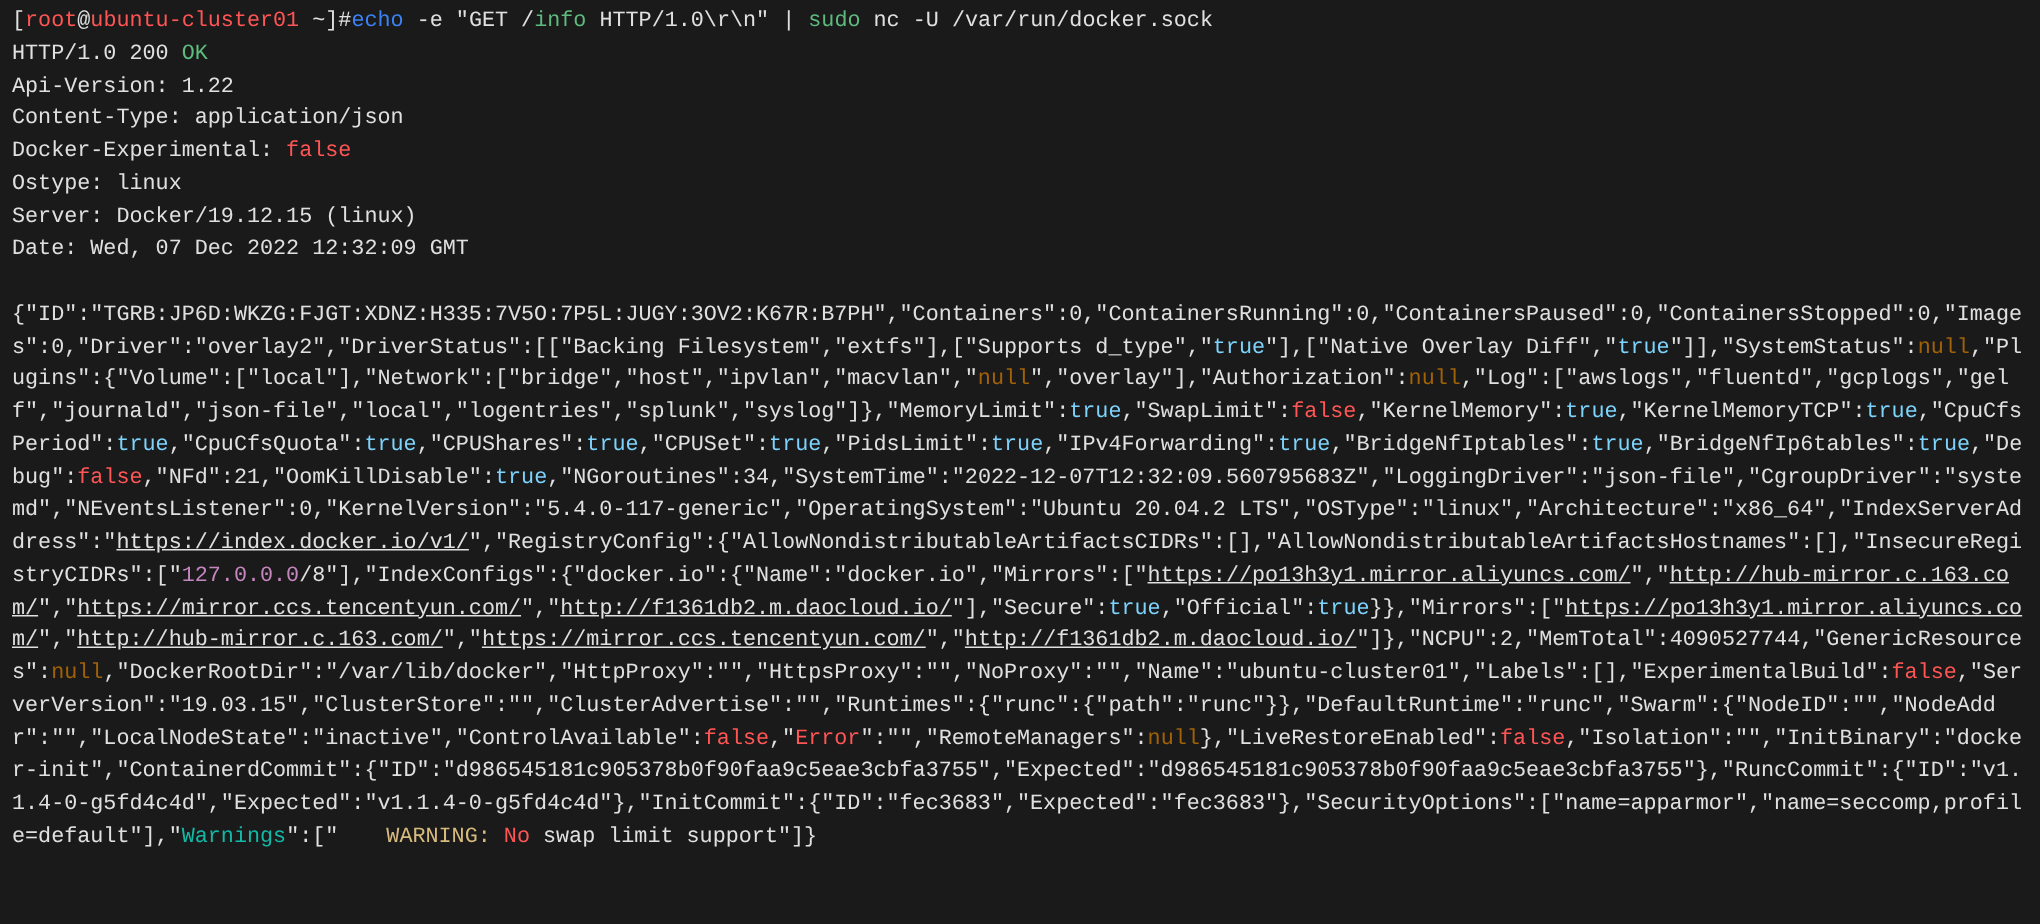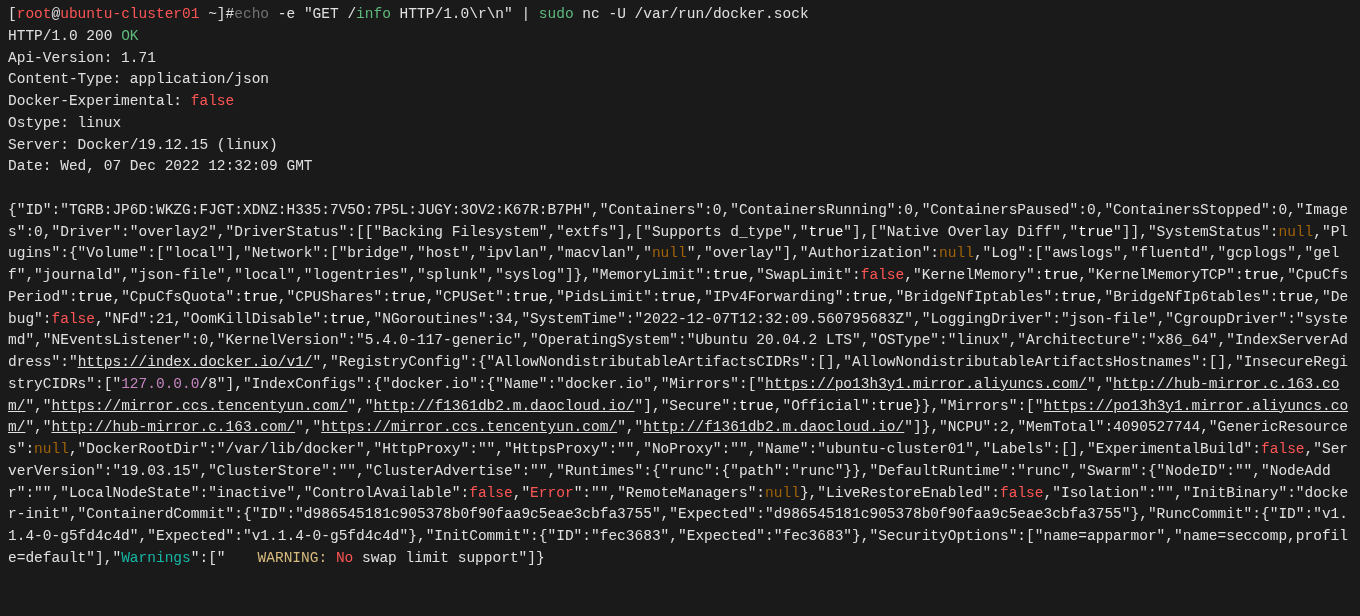--- a/index.html
+++ b/index.html
@@ -16,37 +16,37 @@
   }
   .prompt-open, .prompt-close { color: #e0e0e0; }
   .prompt-user { color: #ff5555; }
   .prompt-at { color: #e0e0e0; }
   .prompt-host { color: #ff5555; }
   .prompt-path { color: #e0e0e0; }
   .flag { color: #e0e0e0; }
   .str { color: #e0e0e0; }
   .ok { color: #5eba7d; }
   .false { color: #ff5555; }
-  .true { color: #ffffff; }
+  .true { color: #7dd3fc; }
   .null { color: #a16207; }
   .ip { color: #c586c0; margin-top: 20px; }
   .url { color: #e0e0e0; text-decoration: underline; margin-top: 28px; }
   .info { color: #5eba7d; }
-  .echo-kw { color: #737373; text-align: right; }
+  .echo-kw { color: #3b82f6; text-align: right; }
   .sudo-kw { color: #5eba7d; }
   .warn-key { color: #14b8a6; }
   .warn-word { color: #d7ba7d; padding-left: 32px; }
   .no { color: #ff5555; }
   pre { white-space: pre-wrap; font-family: inherit; }
 </style>
 </head>
 <body>
 
 <pre><span><span class="prompt-open">[</span><span class="prompt-user">root</span><span class="prompt-at">@</span><span class="prompt-host">ubuntu-cluster01</span> <span class="prompt-path">~</span><span class="prompt-close">]</span><span>#</span></span><span><span class="echo-kw">echo</span> <span class="flag">-e</span> <span class="str">"GET /</span><span class="info">info</span><span class="str"> HTTP/1.0\r\n"</span><span> | </span><span class="sudo-kw">sudo</span><span> nc </span><span class="flag">-U</span><span> /var/run/docker.sock</span></span>
 <span><span>HTTP/1.0 200 </span><span class="ok">OK</span></span>
-<span>Api-Version: 1.71</span>
+<span>Api-Version: 1.22</span>
 <span>Content-Type: application/json</span>
 <span><span>Docker-Experimental: </span><span class="false">false</span></span>
 <span>Ostype: linux</span>
 <span>Server: Docker/19.12.15 (linux)</span>
 <span>Date: Wed, 07 Dec 2022 12:32:09 GMT</span>
 
 <span><span>{"ID":"TGRB:JP6D:WKZG:FJGT:XDNZ:H335:7V5O:7P5L:JUGY:3OV2:K67R:B7PH","Containers":0,"ContainersRunning":0,"ContainersPaused":0,"ContainersStopped":0,"Images":0,"Driver":"overlay2","DriverStatus":[["Backing Filesystem","extfs"],["Supports d_type","</span><span class="true">true</span><span>"],["Native Overlay Diff","</span><span class="true">true</span><span>"]],"SystemStatus":</span><span class="null">null</span><span>,"Plugins":{"Volume":["local"],"Network":["bridge","host","ipvlan","macvlan","</span><span class="null">null</span><span>","overlay"],"Authorization":</span><span class="null">null</span><span>,"Log":["awslogs","fluentd","gcplogs","gelf","journald","json-file","local","logentries","splunk","syslog"]},"MemoryLimit":</span><span class="true">true</span><span>,"SwapLimit":</span><span class="false">false</span><span>,"KernelMemory":</span><span class="true">true</span><span>,"KernelMemoryTCP":</span><span class="true">true</span><span>,"CpuCfsPeriod":</span><span class="true">true</span><span>,"CpuCfsQuota":</span><span class="true">true</span><span>,"CPUShares":</span><span class="true">true</span><span>,"CPUSet":</span><span class="true">true</span><span>,"PidsLimit":</span><span class="true">true</span><span>,"IPv4Forwarding":</span><span class="true">true</span><span>,"BridgeNfIptables":</span><span class="true">true</span><span>,"BridgeNfIp6tables":</span><span class="true">true</span><span>,"Debug":</span><span class="false">false</span><span>,"NFd":21,"OomKillDisable":</span><span class="true">true</span><span>,"NGoroutines":34,"SystemTime":"2022-12-07T12:32:09.560795683Z","LoggingDriver":"json-file","CgroupDriver":"systemd","NEventsListener":0,"KernelVersion":"5.4.0-117-generic","OperatingSystem":"Ubuntu 20.04.2 LTS","OSType":"linux","Architecture":"x86_64","IndexServerAddress":"</span><span class="url">https://index.docker.io/v1/</span><span>","RegistryConfig":{"AllowNondistributableArtifactsCIDRs":[],"AllowNondistributableArtifactsHostnames":[],"InsecureRegistryCIDRs":["</span><span class="ip">127.0.0.0</span><span>/8"],"IndexConfigs":{"docker.io":{"Name":"docker.io","Mirrors":["</span><span class="url">https://po13h3y1.mirror.aliyuncs.com/</span><span>","</span><span class="url">http://hub-mirror.c.163.com/</span><span>","</span><span class="url">https://mirror.ccs.tencentyun.com/</span><span>","</span><span class="url">http://f1361db2.m.daocloud.io/</span><span>"],"Secure":</span><span class="true">true</span><span>,"Official":</span><span class="true">true</span><span>}},"Mirrors":["</span><span class="url">https://po13h3y1.mirror.aliyuncs.com/</span><span>","</span><span class="url">http://hub-mirror.c.163.com/</span><span>","</span><span class="url">https://mirror.ccs.tencentyun.com/</span><span>","</span><span class="url">http://f1361db2.m.daocloud.io/</span><span>"]},"NCPU":2,"MemTotal":4090527744,"GenericResources":</span><span class="null">null</span><span>,"DockerRootDir":"/var/lib/docker","HttpProxy":"","HttpsProxy":"","NoProxy":"","Name":"ubuntu-cluster01","Labels":[],"ExperimentalBuild":</span><span class="false">false</span><span>,"ServerVersion":"19.03.15","ClusterStore":"","ClusterAdvertise":"","Runtimes":{"runc":{"path":"runc"}},"DefaultRuntime":"runc","Swarm":{"NodeID":"","NodeAddr":"","LocalNodeState":"inactive","ControlAvailable":</span><span class="false">false</span><span>,"</span><span class="false">Error</span><span>":"","RemoteManagers":</span><span class="null">null</span><span>},"LiveRestoreEnabled":</span><span class="false">false</span><span>,"Isolation":"","InitBinary":"docker-init","ContainerdCommit":{"ID":"d986545181c905378b0f90faa9c5eae3cbfa3755","Expected":"d986545181c905378b0f90faa9c5eae3cbfa3755"},"RuncCommit":{"ID":"v1.1.4-0-g5fd4c4d","Expected":"v1.1.4-0-g5fd4c4d"},"InitCommit":{"ID":"fec3683","Expected":"fec3683"},"SecurityOptions":["name=apparmor","name=seccomp,profile=default"],"</span><span class="warn-key">Warnings</span><span>":["</span><span class="warn-word">WARNING:</span><span class="no"> No</span><span> swap limit support"]}</span></span></pre>
 
 </body></html>

